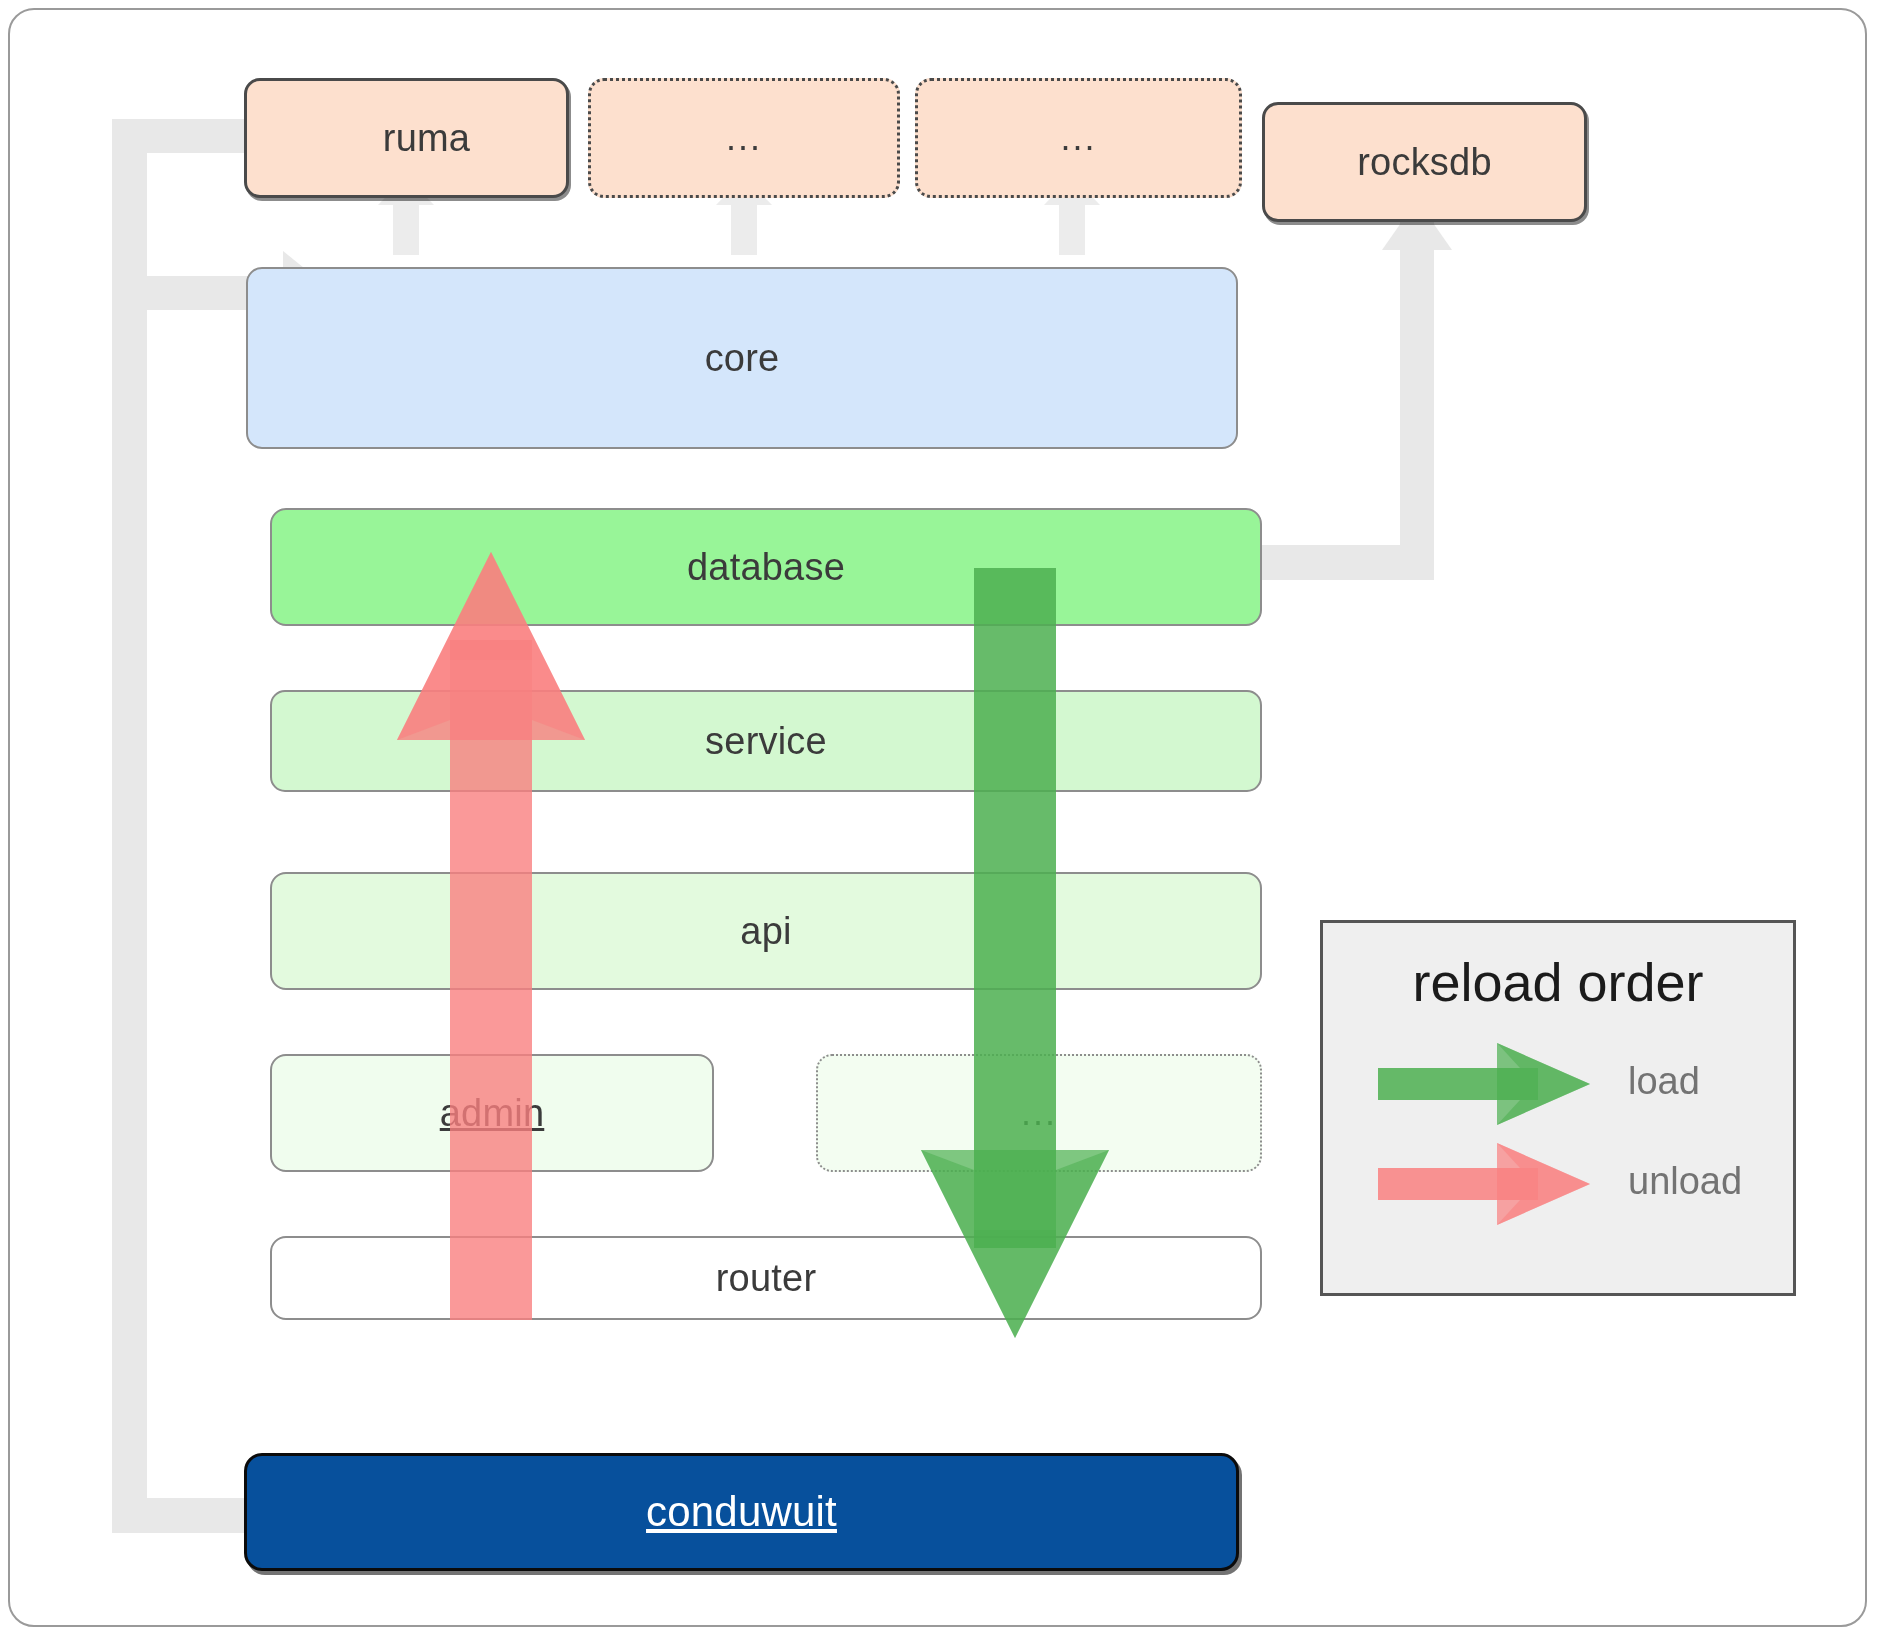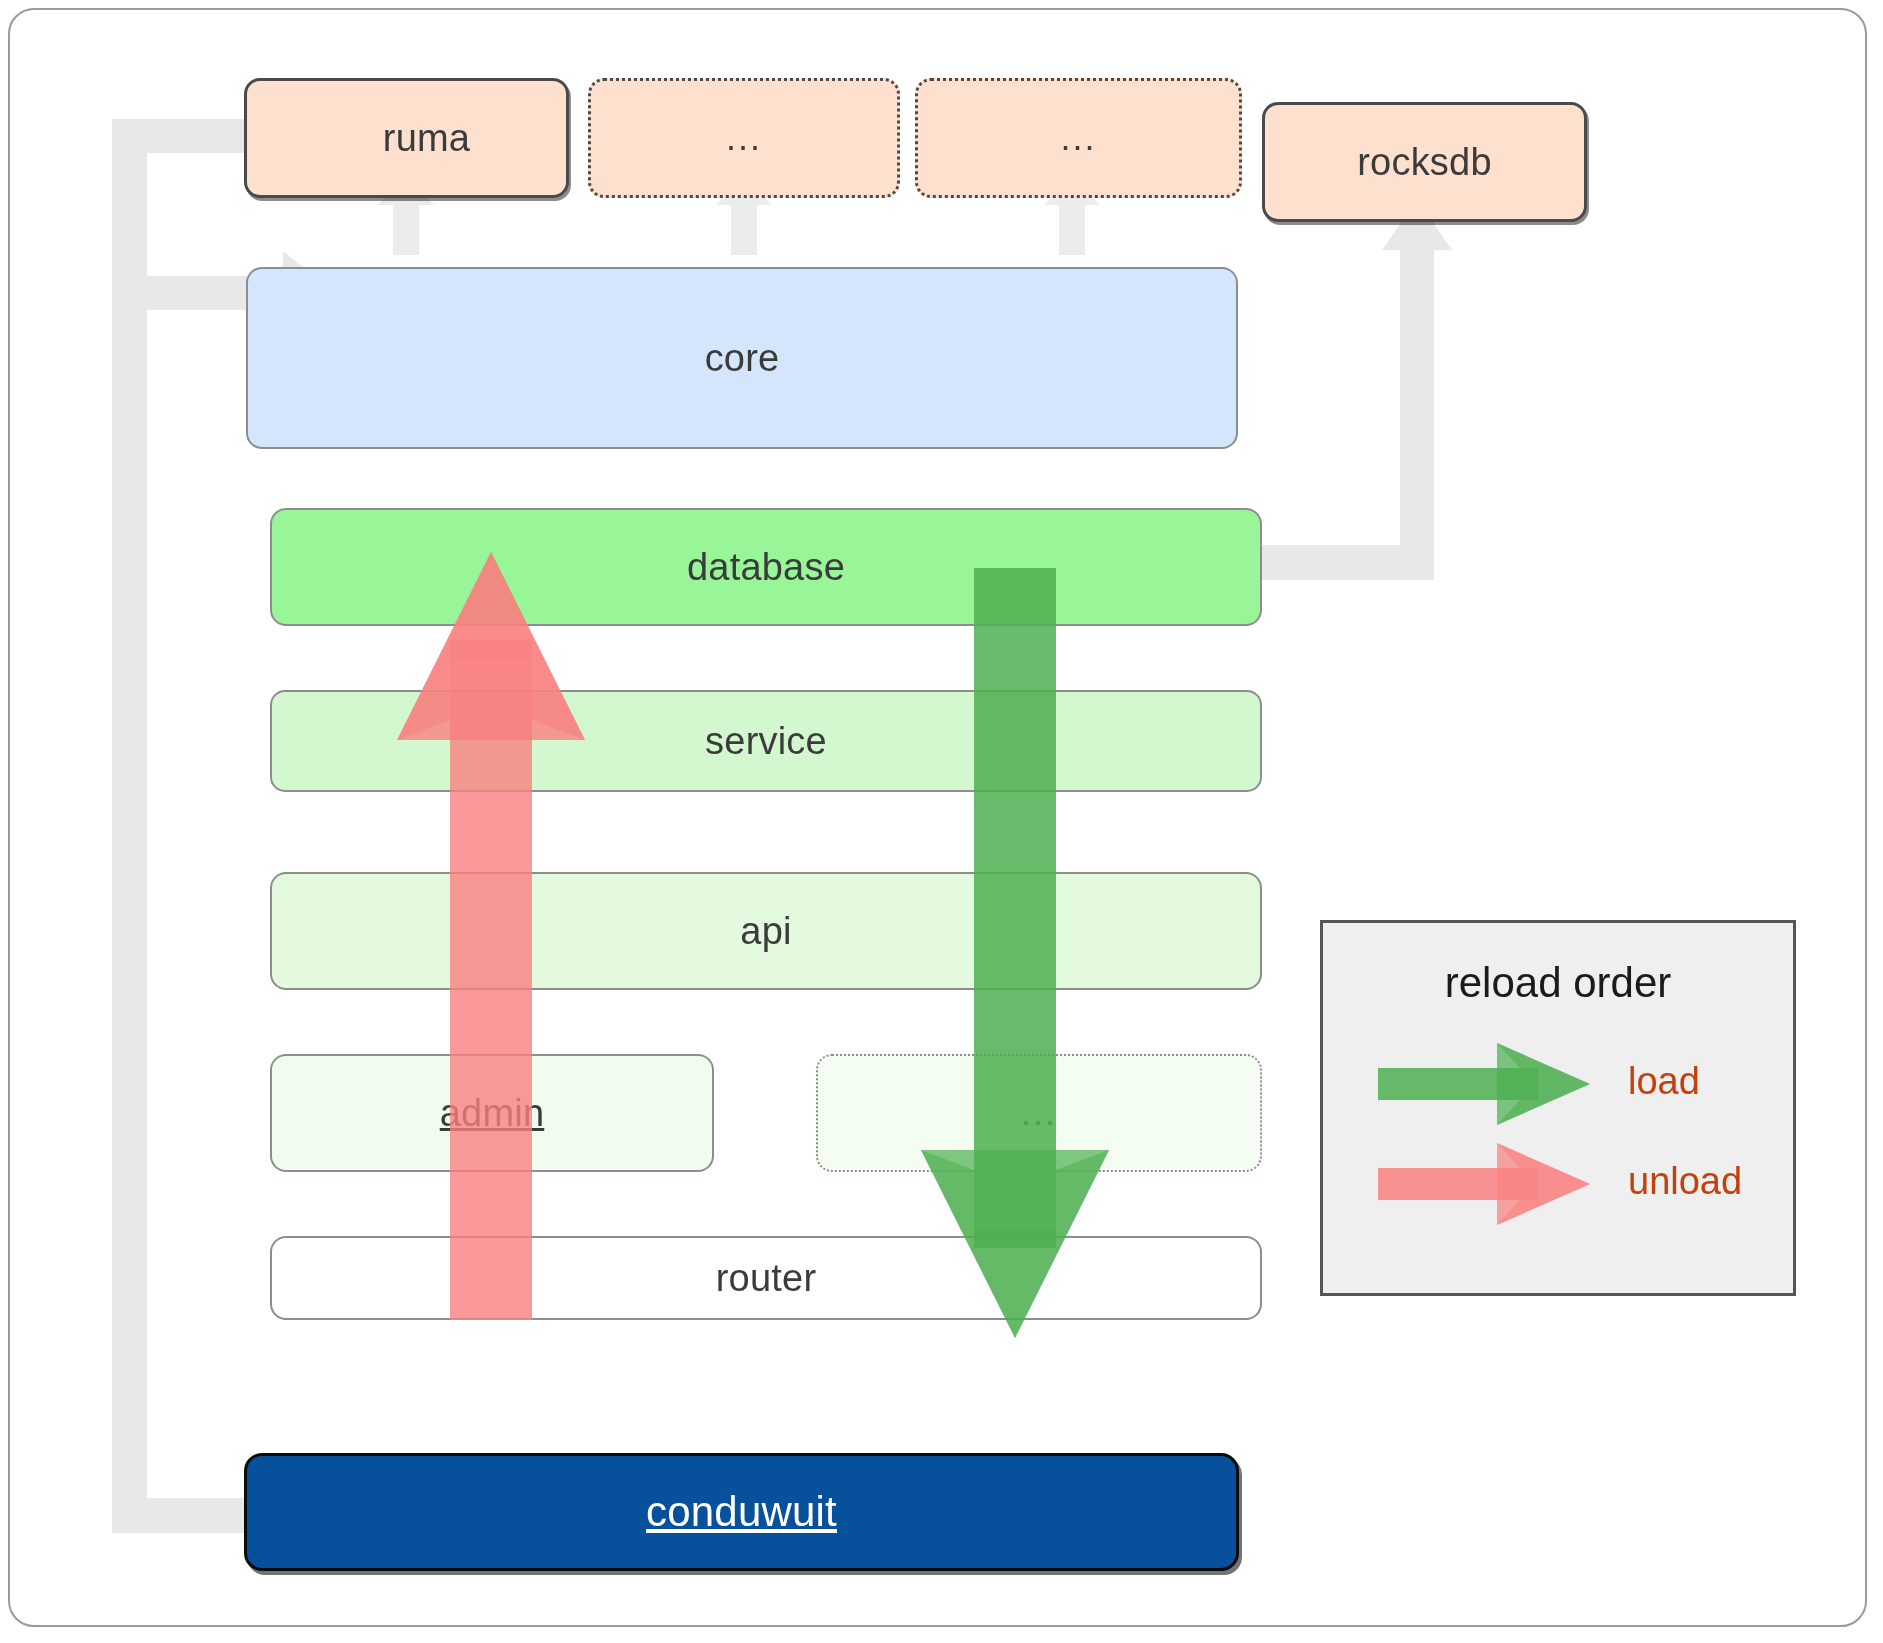--- a/index.html
+++ b/index.html
@@ -71,25 +71,25 @@
   
   .legend{
     position:absolute;
     background:#efefef;
     border:3px solid #555555;
     z-index:8;
   }
   .legend-title{
     position:absolute;left:0;right:0;top:28px;
     text-align:center;
-    font-size:42px;color:#1b1b1b;margin-top:8px;
+    font-size:54px;color:#1b1b1b;
   }
   .legend-label{
     position:absolute;
-    font-size:38px;color:#c2410c;
+    font-size:38px;color:#737373;
     z-index:9;
   }
   svg.overlay{position:absolute;left:0;top:0;width:1883px;height:1643px;pointer-events:none;}
   .dots3{letter-spacing:2px;font-size:36px;color:#3b3b3b;}
 </style>
 </head>
 <body>
 
 <div id="canvas">
   <div id="frame"></div>

